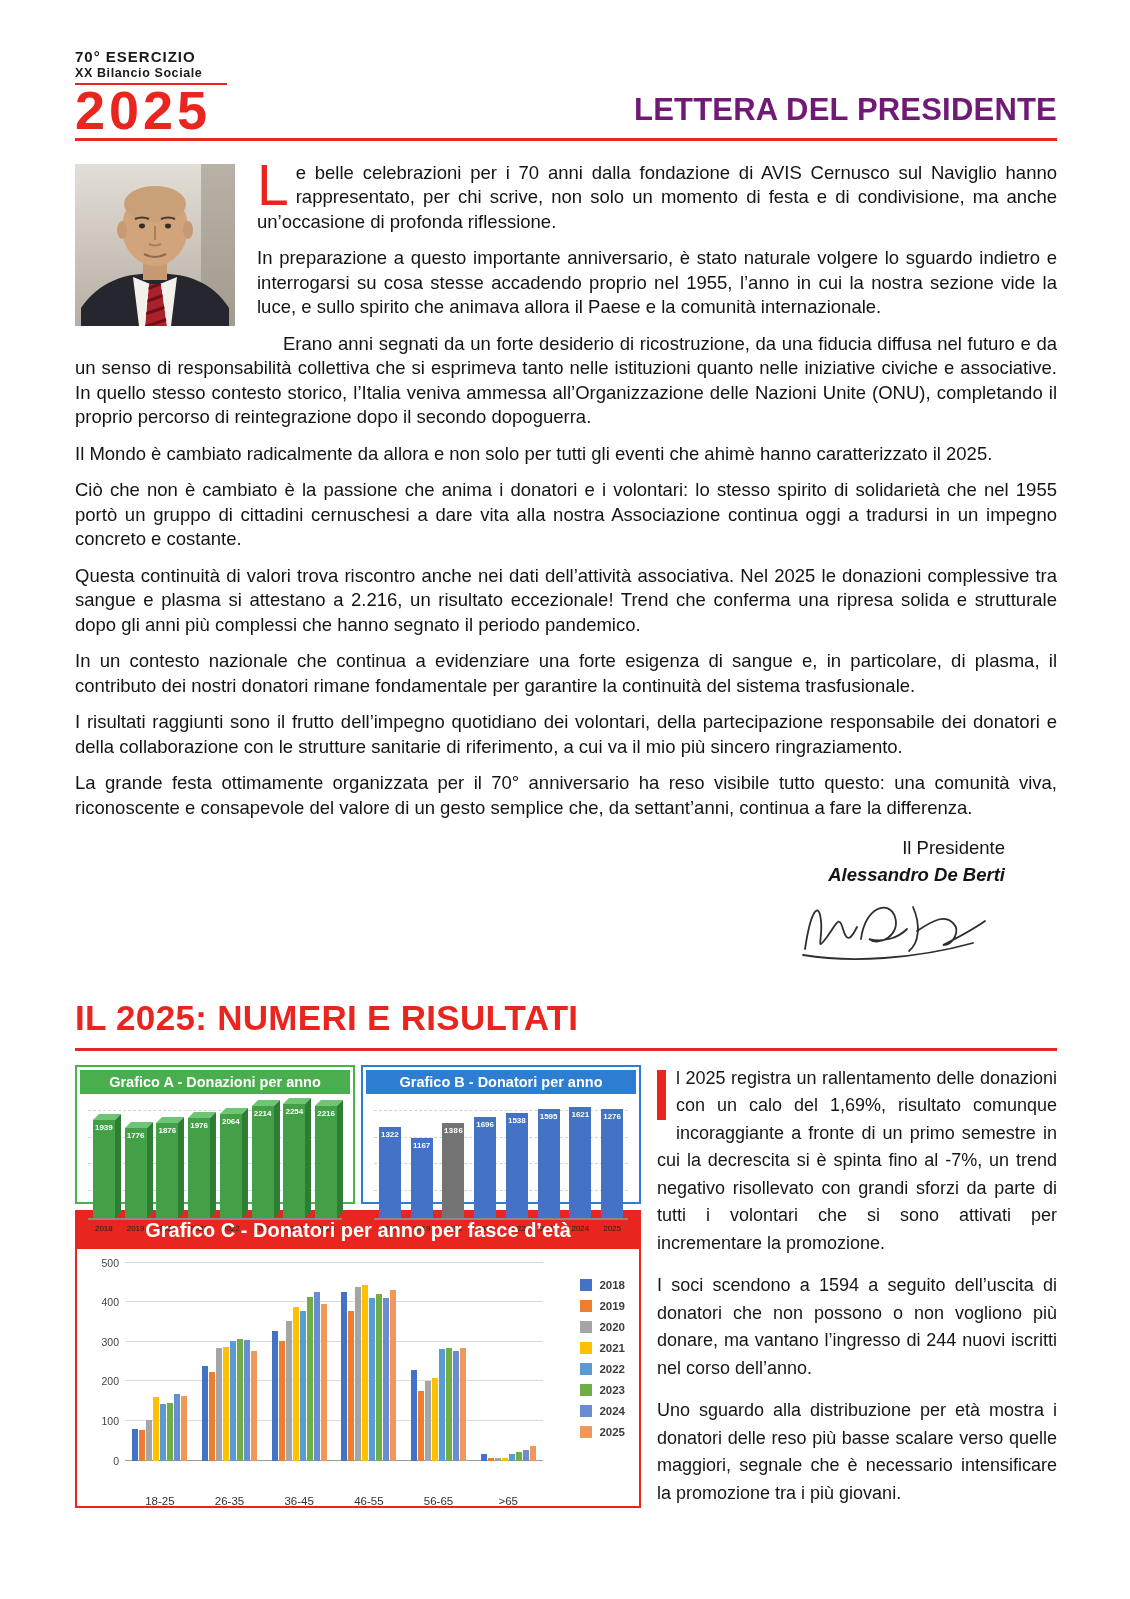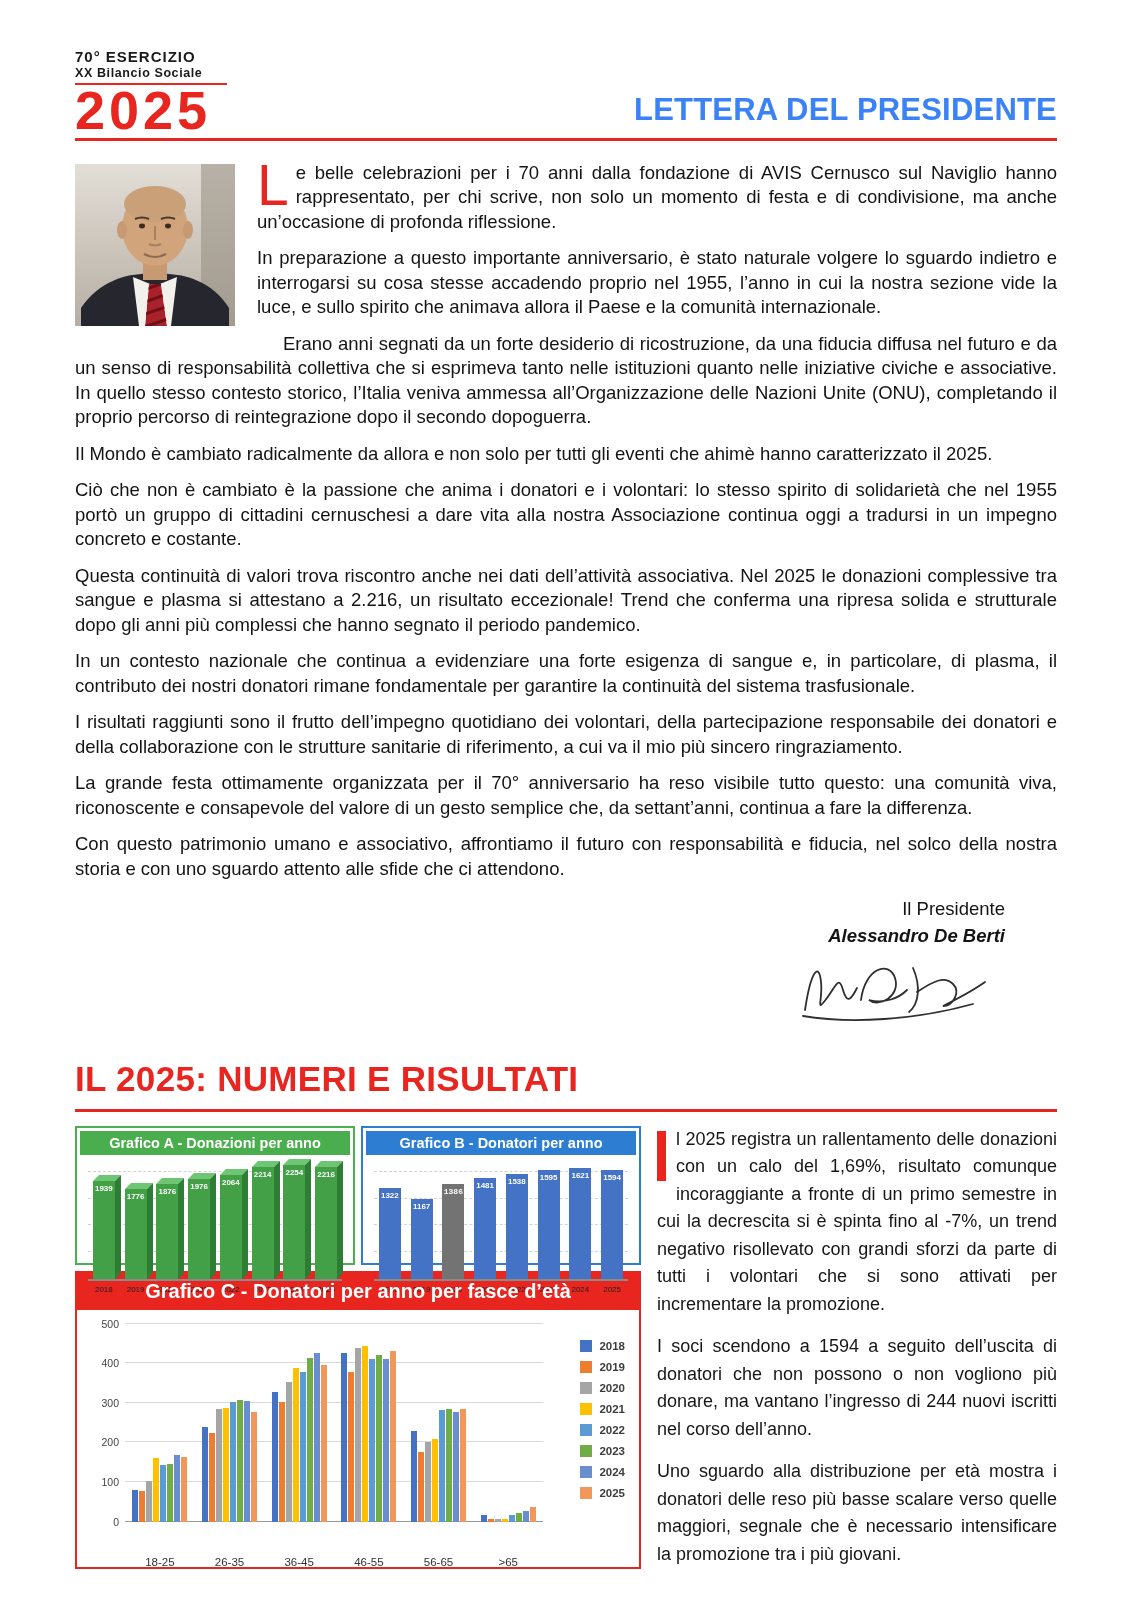--- a/index.html
+++ b/index.html
@@ -5,21 +5,21 @@
   html,body{margin:0;padding:0;background:#ffffff;}
   .page{position:relative;width:1130px;height:1599px;box-sizing:border-box;
         padding:48px 73px 18px 75px;background:#fff;overflow:hidden;
         font-family:"Liberation Sans",sans-serif;color:#141414;}
   
   .hdr{display:flex;justify-content:space-between;align-items:flex-end;}
   .mast-line1{font-size:15px;font-weight:bold;letter-spacing:1px;color:#1a1a1a;}
   .mast-line2{font-size:12.5px;font-weight:bold;letter-spacing:.6px;color:#1a1a1a;margin-top:1px;}
   .mast-rule{width:152px;height:2px;background:#e8251f;margin:3px 0 1px;}
   .mast-year{font-size:54px;font-weight:800;color:#e8251f;letter-spacing:4px;line-height:.92;}
-  .page-title{font-size:31px;font-weight:bold;color:#3b82f6;letter-spacing:.2px;padding-bottom:8px;}
+  .page-title{font-size:31px;font-weight:bold;color:#701a75;letter-spacing:.2px;padding-bottom:8px;}
   .red-rule{height:3px;background:#e8251f;margin-top:2px;}
   
   .letter{margin-top:20px;font-size:18.5px;line-height:24.5px;text-align:justify;}
   .letter p{margin:0 0 12px;}
   .photo{float:left;width:160px;height:162px;margin:3px 22px 4px 0;background:#cfc9c1;}
   .dropcap-l{float:left;color:#e8251f;font-size:57px;line-height:45px;font-weight:500;margin:2px 7px 0 0;}
   .indented{text-indent:208px;}
   .signoff{text-align:right;margin:16px 52px 0 0;}
   .signoff-role{font-size:18.5px;}
   .signoff-name{font-size:18.5px;font-weight:bold;font-style:italic;margin-top:2px;}
@@ -135,21 +135,20 @@
       <span class="dropcap-l">L</span><span>e belle celebrazioni per i 70 anni dalla fondazione di AVIS Cernusco sul Naviglio hanno rappresentato, per chi scrive, non solo un momento di festa e di condivisione, ma anche un’occasione di profonda riflessione.</span>
     </p>
     <p>In preparazione a questo importante anniversario, è stato naturale volgere lo sguardo indietro e interrogarsi su cosa stesse accadendo proprio nel 1955, l’anno in cui la nostra sezione vide la luce, e sullo spirito che animava allora il Paese e la comunità internazionale.</p>
     <p class="indented">Erano anni segnati da un forte desiderio di ricostruzione, da una fiducia diffusa nel futuro e da un senso di responsabilità collettiva che si esprimeva tanto nelle istituzioni quanto nelle iniziative civiche e associative. In quello stesso contesto storico, l’Italia veniva ammessa all’Organizzazione delle Nazioni Unite (ONU), completando il proprio percorso di reintegrazione dopo il secondo dopoguerra.</p>
     <p>Il Mondo è cambiato radicalmente da allora e non solo per tutti gli eventi che ahimè hanno caratterizzato il 2025.</p>
     <p>Ciò che non è cambiato è la passione che anima i donatori e i volontari: lo stesso spirito di solidarietà che nel 1955 portò un gruppo di cittadini cernuschesi a dare vita alla nostra Associazione continua oggi a tradursi in un impegno concreto e costante.</p>
     <p>Questa continuità di valori trova riscontro anche nei dati dell’attività associativa. Nel 2025 le donazioni complessive tra sangue e plasma si attestano a 2.216, un risultato eccezionale! Trend che conferma una ripresa solida e strutturale dopo gli anni più complessi che hanno segnato il periodo pandemico.</p>
     <p>In un contesto nazionale che continua a evidenziare una forte esigenza di sangue e, in particolare, di plasma, il contributo dei nostri donatori rimane fondamentale per garantire la continuità del sistema trasfusionale.</p>
     <p>I risultati raggiunti sono il frutto dell’impegno quotidiano dei volontari, della partecipazione responsabile dei donatori e della collaborazione con le strutture sanitarie di riferimento, a cui va il mio più sincero ringraziamento.</p>
     <p>La grande festa ottimamente organizzata per il 70° anniversario ha reso visibile tutto questo: una comunità viva, riconoscente e consapevole del valore di un gesto semplice che, da settant’anni, continua a fare la differenza.</p>
-    <p>Con questo patrimonio umano e associativo, affrontiamo il futuro con responsabilità e fiducia, nel solco della nostra storia e con uno sguardo attento alle sfide che ci attendono.</p>
 
     <div class="signoff">
       <div class="signoff-role">Il Presidente</div>
       <div class="signoff-name">Alessandro De Berti</div>
       <svg class="signature" width="200" height="74" viewBox="0 0 200 74">
         <g fill="none" stroke="#1d1d1d" stroke-width="1.8" stroke-linecap="round" opacity="0.92">
           <path d="M10,58 C16,18 24,10 26,30 C28,48 20,62 32,46 C42,32 44,24 48,38 C52,52 56,48 62,36"></path>
           <path d="M66,48 C70,16 94,8 100,26 C106,44 84,56 74,48 C90,52 104,46 112,38"></path>
           <path d="M118,16 C126,34 124,52 114,60"></path>
           <path d="M122,40 C140,28 150,24 158,32 C166,40 158,54 148,54 C160,48 176,40 190,30"></path>
@@ -243,41 +242,41 @@
                   <span class="bar-label">1167</span>
                 </div>
               </div>
               <div class="slot">
                 <div class="bar barflat" style="height: 81.5294%; background: #737373; font-family: Liberation Mono, monospace;">
                   <span class="bar-label">1386</span>
                 </div>
               </div>
               <div class="slot">
                 <div class="bar barflat" style="height: 87.1176%; background: rgb(68, 114, 196);">
-                  <span class="bar-label">1481</span>
+                  <span class="bar-label">1696</span>
                 </div>
               </div>
               <div class="slot">
                 <div class="bar barflat" style="height: 90.4706%; background: rgb(68, 114, 196);">
                   <span class="bar-label">1538</span>
                 </div>
               </div>
               <div class="slot">
                 <div class="bar barflat" style="height: 93.8235%; background: rgb(68, 114, 196);">
                   <span class="bar-label">1595</span>
                 </div>
               </div>
               <div class="slot">
                 <div class="bar barflat" style="height: 95.3529%; background: rgb(68, 114, 196);">
                   <span class="bar-label">1621</span>
                 </div>
               </div>
               <div class="slot">
                 <div class="bar barflat" style="height: 93.7647%; background: rgb(68, 114, 196);">
-                  <span class="bar-label">1594</span>
+                  <span class="bar-label">1276</span>
                 </div>
               </div>
             </div>
           <div class="xlabels">
               <span>2018</span>
               <span>2019</span>
               <span>2020</span>
               <span>2021</span>
               <span>2022</span>
               <span>2023</span>

